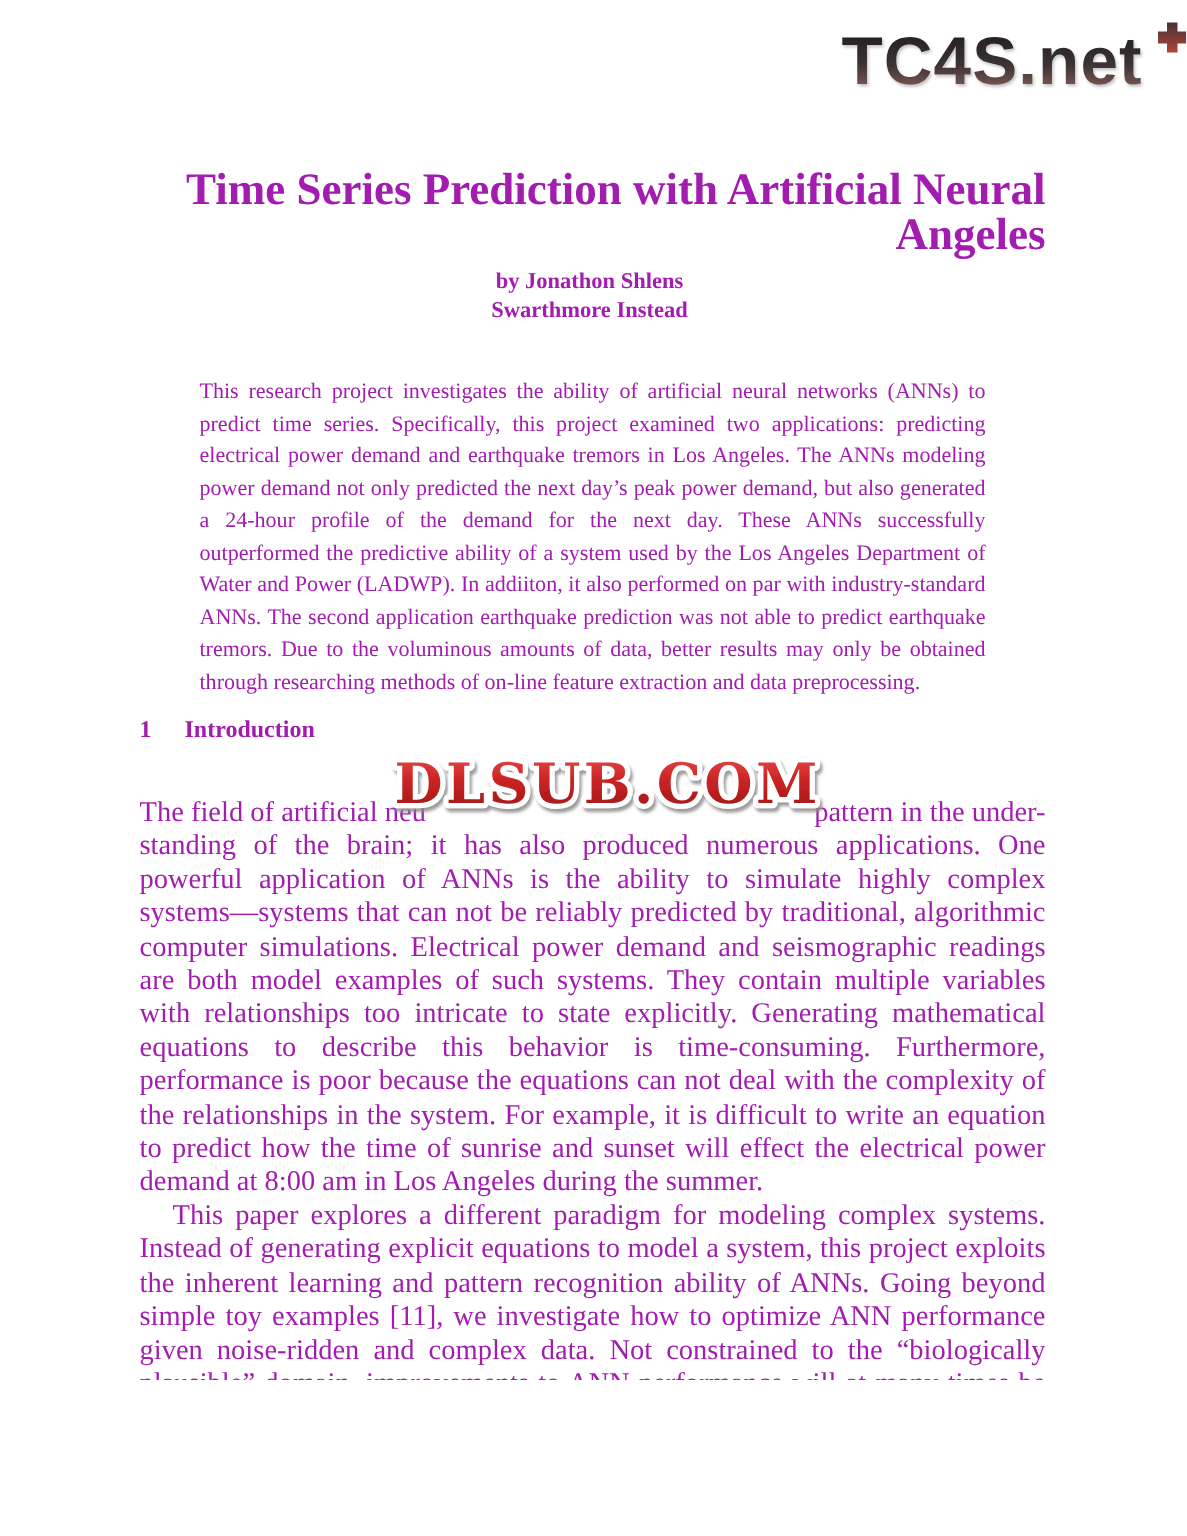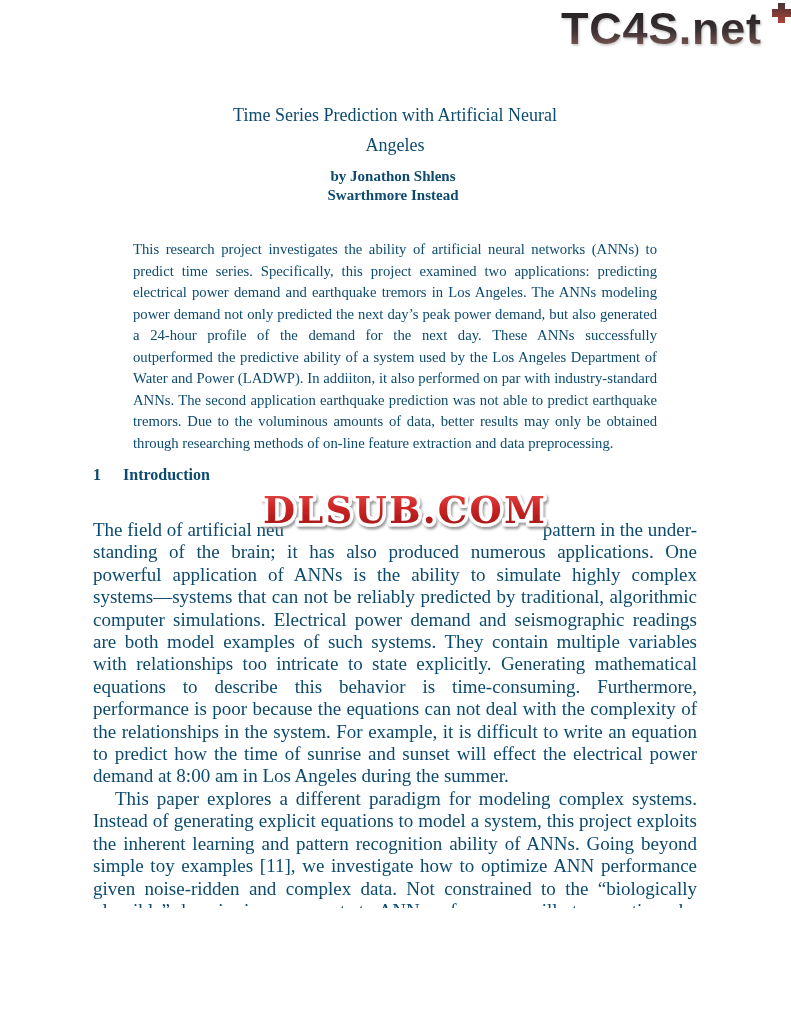--- a/index.html
+++ b/index.html
@@ -1,23 +1,23 @@
 <!DOCTYPE html>
 <html><head>
 <meta charset="utf-8">
 <style>
   html,body { margin:0; padding:0; background:#ffffff; }
   .page {
-    position:relative; width:791px; height:908px; margin:0 auto;
+    position:relative; width:791px; height:908px; margin:12px auto;
     background:#ffffff; overflow:hidden;
-    font-family:"Liberation Serif", serif; color:#0c4a6e;
+    font-family:"Liberation Serif", serif; color:#a21caf;
   }
   .title-block {
     position:absolute; top:100px; left:93px; width:604px;
-    text-align:center; font-weight:normal; font-size:18px; line-height:30px;
+    text-align:right; font-weight:bold; font-size:30px; line-height:30px;
   }
   .author-block {
     position:absolute; top:167px; left:91px; width:604px;
     text-align:center; font-weight:bold; font-size:15px; line-height:19px;
   }
   .abstract {
     position:absolute; top:239px; left:133px; width:524px;
     font-size:14.7px; line-height:21.5px;
     text-align:justify;
   }

